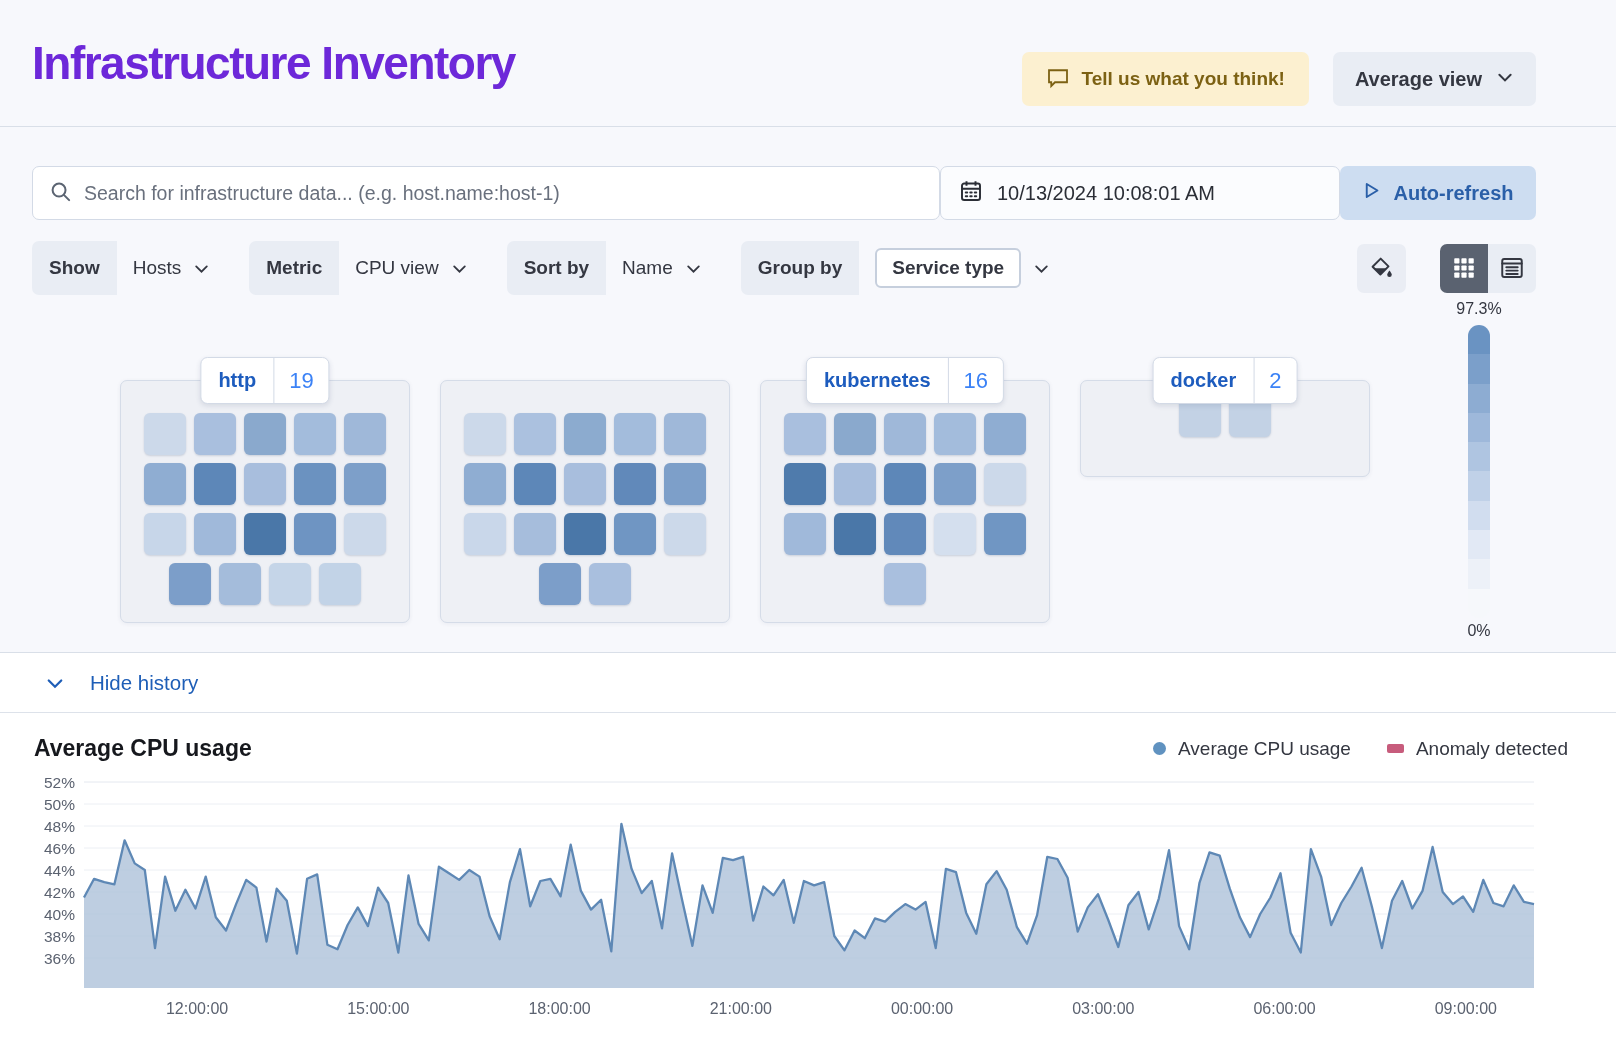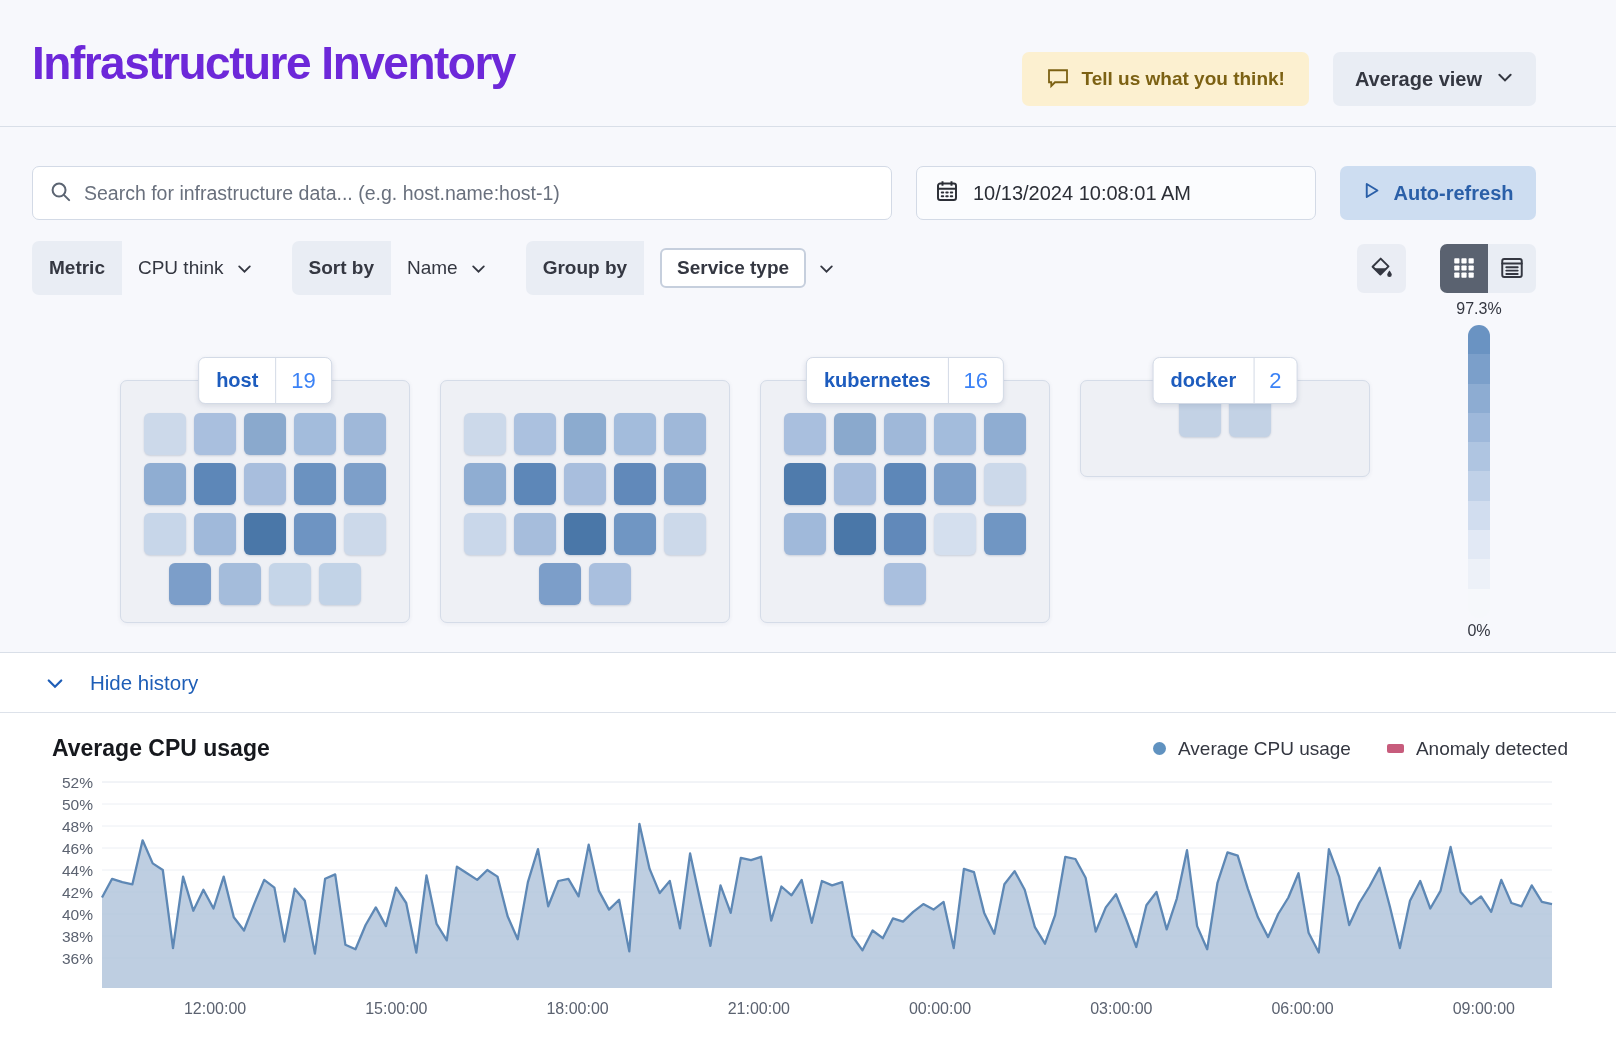--- a/index.html
+++ b/index.html
@@ -16,21 +16,21 @@
   .header-actions { display:flex; gap:24px; align-items:center;margin-top:32px; }
   button { font-family:inherit; border:none; cursor:pointer; background:none; }
   .feedback-btn { background:#fcf0d0; color:#7c6113; font-size:19px; font-weight:700;
                   height:54px; padding:0 24px; border-radius:7px;
                   display:flex; align-items:center; gap:12px; }
   .view-btn { background:#e9edf4; color:#343741; font-size:20px; font-weight:700;
               height:54px; padding:0 22px; border-radius:7px;
               display:flex; align-items:center; gap:14px; }
 
   
-  .search-row { display:flex; align-items:center; padding:39px 80px 0 32px; gap:24px; }
+  .search-row { display:flex; align-items:center; padding:39px 80px 0 32px; }
   .search-box { flex:1; height:54px; background:#fff; border:1px solid #d3dae6;
                 border-radius:7px; display:flex; align-items:center; padding:0 16px; gap:12px; }
   .search-box input { border:none; outline:none; flex:1; font-size:19.5px; font-family:inherit;
                       color:#343741; background:transparent; }
   .search-box input::placeholder { color:#69707d; }
   .date-picker { width:400px; height:54px; background:#fbfcfe; border:1px solid #d3dae6;
                  border-radius:7px; display:flex; align-items:center; gap:14px;
                  padding:0 18px; font-size:20px; font-weight:500; color:#2b2e36; }
   .auto-refresh { width:196px; height:54px; background:#cdddf1; color:#2a5fa8;
                   border-radius:7px; font-size:20px; font-weight:700;
@@ -80,21 +80,21 @@
   .legend-bar div { flex:1; }
   .legend-min { margin-top:4px; }
 
   
   .history-bar { height:61px; background:#fff; border-top:1px solid #d9dfe8; border-bottom:1px solid #dde2ea;
                  display:flex; align-items:center; padding-left:45px; }
   .history-toggle { display:flex; align-items:center; gap:25px; color:#1e5eb7;
                     font-size:20.5px; font-weight:500; }
 
   
-  .chart-section { background:#fff; padding:22px 34px 0 52px; }
+  .chart-section { background:#fff; padding:22px 34px 0 34px; }
   .chart-header { display:flex; align-items:center; justify-content:space-between; }
   .chart-header h2 { font-size:23px; font-weight:700; color:#16181d; }
   .chart-legend { display:flex; gap:36px; align-items:center; padding-right:14px; }
   .chart-legend .li { display:flex; align-items:center; gap:12px; font-size:19px; color:#343741; }
   .sw-dot { width:13px; height:13px; border-radius:50%; }
   .sw-rect { width:17px; height:9px; border-radius:2px; }
   #chart-host { margin-top:8px; }
   svg text { font-family:"Liberation Sans", sans-serif; }
 </style>
 </head>
@@ -150,23 +150,32 @@
           <svg width="19" height="19" viewBox="0 0 16 16" fill="none" stroke="#2a5fa8" stroke-width="1.6" stroke-linejoin="round">
               <path d="M4 2.5l9 5.5-9 5.5z"></path>
             </svg>
         </span>
         <span>Auto-refresh</span>
       </button>
     </div>
 
     <div class="filter-row">
       <div class="filter-group">
+        <span class="filter-label">Show</span>
+        <button class="filter-value">
+          <span>Hosts</span>
+          <svg width="17" height="17" viewBox="0 0 16 16" fill="none" stroke="#343741" stroke-width="1.7" stroke-linecap="round">
+              <path d="M3 6l5 5 5-5"></path>
+            </svg>
+        </button>
+      </div>
+      <div class="filter-group">
         <span class="filter-label">Metric</span>
         <button class="filter-value">
-          <span>CPU think</span>
+          <span>CPU view</span>
           <svg width="17" height="17" viewBox="0 0 16 16" fill="none" stroke="#343741" stroke-width="1.7" stroke-linecap="round">
               <path d="M3 6l5 5 5-5"></path>
             </svg>
         </button>
       </div>
       <div class="filter-group">
         <span class="filter-label">Sort by</span>
         <button class="filter-value">
           <span>Name</span>
           <svg width="17" height="17" viewBox="0 0 16 16" fill="none" stroke="#343741" stroke-width="1.7" stroke-linecap="round">
@@ -211,21 +220,21 @@
             <path d="M2 5.2h12M4.5 7.5h7M4.5 9.6h7M4.5 11.7h7" stroke-linecap="round"></path>
           </svg>
         </div>
       </div>
     </div>
 
     <section class="waffle-section">
       <div class="waffle-cards" id="waffle-cards">
           <div class="waffle-card tall">
             <div class="waffle-badge">
-              <span class="gname">host</span>
+              <span class="gname">http</span>
               <span class="gsep"></span>
               <span class="gcount">19</span>
             </div>
             <div class="waffle-rows">
               <div class="waffle-row">
                 <div class="cell" style="background: rgb(204, 217, 234);"></div>
                 <div class="cell" style="background: rgb(169, 191, 222);"></div>
                 <div class="cell" style="background: rgb(138, 169, 205);"></div>
                 <div class="cell" style="background: rgb(163, 188, 220);"></div>
                 <div class="cell" style="background: rgb(159, 184, 217);"></div>

